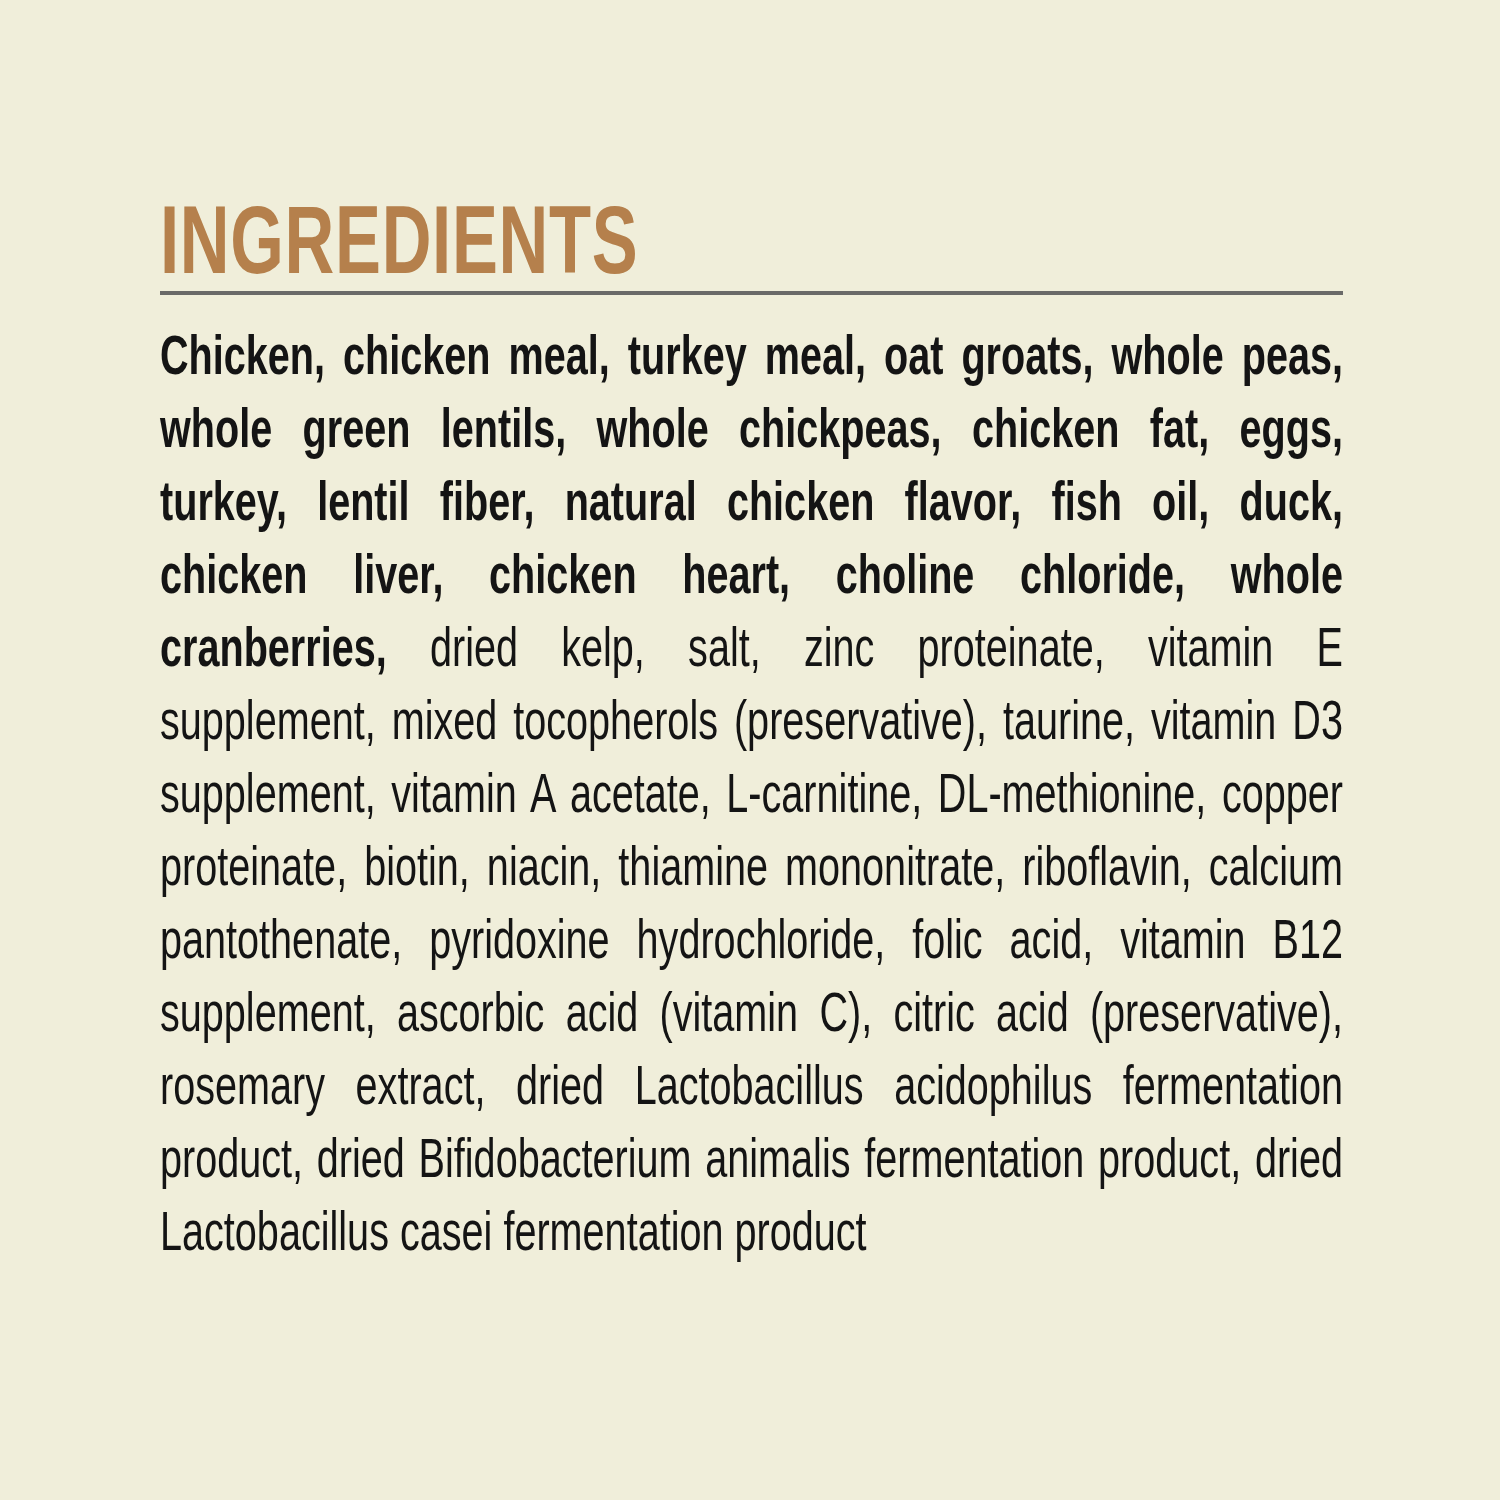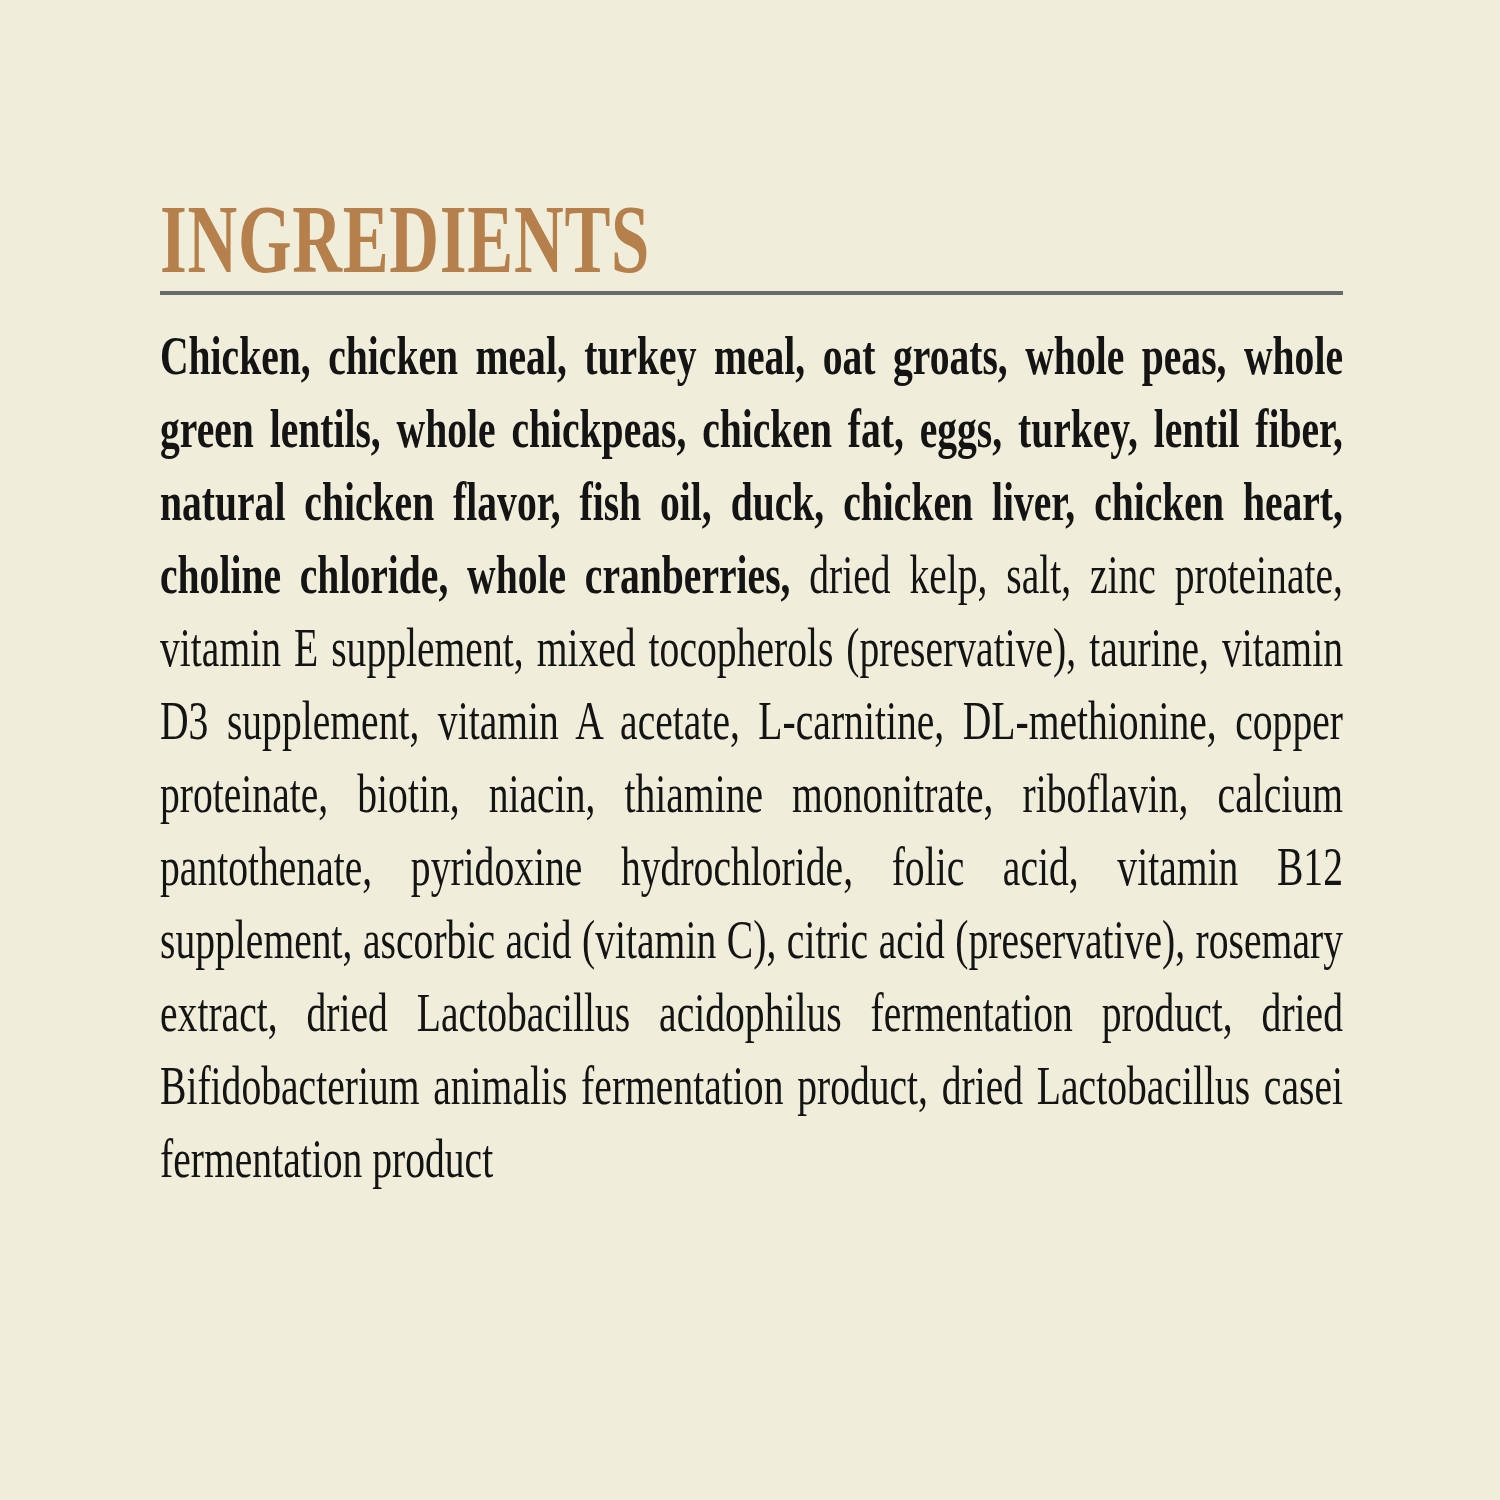--- a/index.html
+++ b/index.html
@@ -8,21 +8,21 @@
     --divider:#6a6a68;
     --text:#141414;
   }
   html,body{margin:0;padding:0;background:#fff;}
   .panel{
     position:relative;
     width:1500px;
     height:1500px;
     background:var(--bg);
     overflow:hidden;
-    font-family:Liberation Serif, serif;
+    font-family:Liberation Sans, sans-serif;
   }
   .heading{
     position:absolute;
     left:160px;
     top:191px;
     margin:0;
     font-size:97px;
     font-weight:bold;
     line-height:1;
     letter-spacing:1px;

